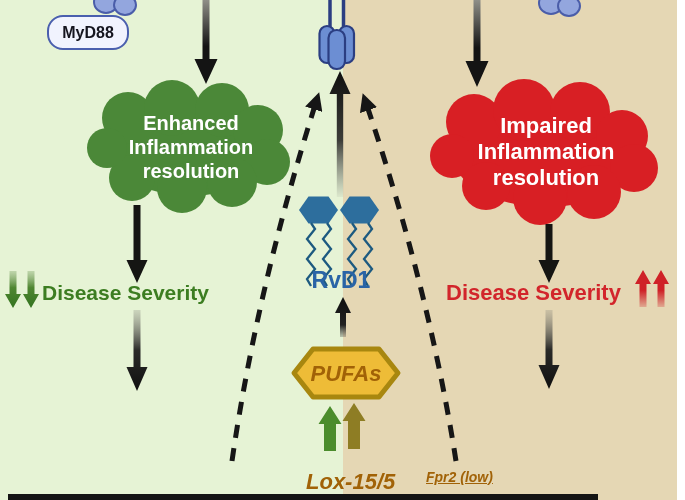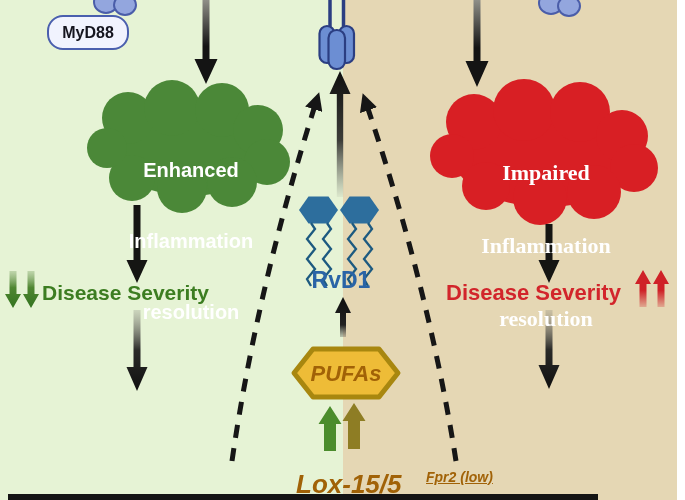--- a/index.html
+++ b/index.html
@@ -18,21 +18,21 @@
   .cap  { fill:var(--receptor-fill); stroke:var(--receptor-stroke); stroke-width:2.2; }
   .stem { stroke:var(--receptor-stroke); stroke-width:3.5; }
   .blob ellipse { fill:var(--blob-fill); stroke:var(--blob-stroke); stroke-width:2; }
   .mhead { fill:var(--molecule-head); }
   .mtail { fill:none; stroke:var(--molecule-tail); stroke-width:2.3; }
   .hex { fill:var(--gold); stroke:var(--gold-border); stroke-width:5; stroke-linejoin:round; }
   .dash { fill:none; stroke:#161616; stroke-width:5; stroke-dasharray:13 10.5; }
 
   .txt { position:absolute; white-space:nowrap; font-weight:bold; }
   .cloud-txt { position:absolute; color:#ffffff; font-weight:bold; text-align:center; }
-  .cloud-txt span { display:block;margin-top:47px; }
+  .cloud-txt span { display:block; }
   .green-txt { color:var(--text-green); }
   .red-txt   { color:var(--text-red); }
   .blue-txt  { color:var(--rvd1-blue); }
   .ink-txt   { color:#a16207; font-style:italic; }
 
   .pill {
     position:absolute; left:47px; top:15px; width:78px; height:31px;
     background:var(--pill-bg); border:2.5px solid var(--pill-border); border-radius:16px;
     display:flex; align-items:center; justify-content:center;
     font-size:16px; font-weight:600; color:#15151f;
@@ -164,32 +164,32 @@
   <div class="pill">
     <span>MyD88</span>
   </div>
 
   <div class="cloud-txt" style="left:95px; top:111px; width:192px; font-size:20px; line-height:24px;">
     <span>Enhanced</span>
     <span>Inflammation</span>
     <span>resolution</span>
   </div>
 
-  <div class="cloud-txt" style="left:428px; top:113px; width:236px; font-size:22px; line-height:26px;font-family:Liberation Serif, serif;">
+  <div class="cloud-txt" style="left:428px; top:113px; width:236px; font-size:22px; line-height:26px;">
     <span>Impaired</span>
     <span>Inflammation</span>
     <span>resolution</span>
   </div>
 
   <div class="txt green-txt" style="left:42px; top:281px; font-size:21px;">Disease Severity</div>
 
   <div class="txt red-txt" style="left:446px; top:280px; font-size:22px;">Disease Severity</div>
 
   <div class="txt blue-txt" style="left:306px; top:267px; width:70px; text-align:center; font-size:23px;">RvD1</div>
 
   <div class="txt ink-txt" style="left:294px; top:361px; width:104px; text-align:center; font-size:22px;">PUFAs</div>
 
-  <div class="txt ink-txt" style="left:296px; top:469px; font-size:26px;">Lox-15/5</div>
+  <div class="txt ink-txt" style="left:306px; top:469px; font-size:22px;">Lox-15/5</div>
   <div class="txt ink-txt" style="left:426px; top:469px; font-size:14px;text-decoration:underline;">Fpr2 (low)</div>
 
   <div class="strip-bottom"></div>
   <div class="edge-right"></div>
 </div>
 
 </body></html>

